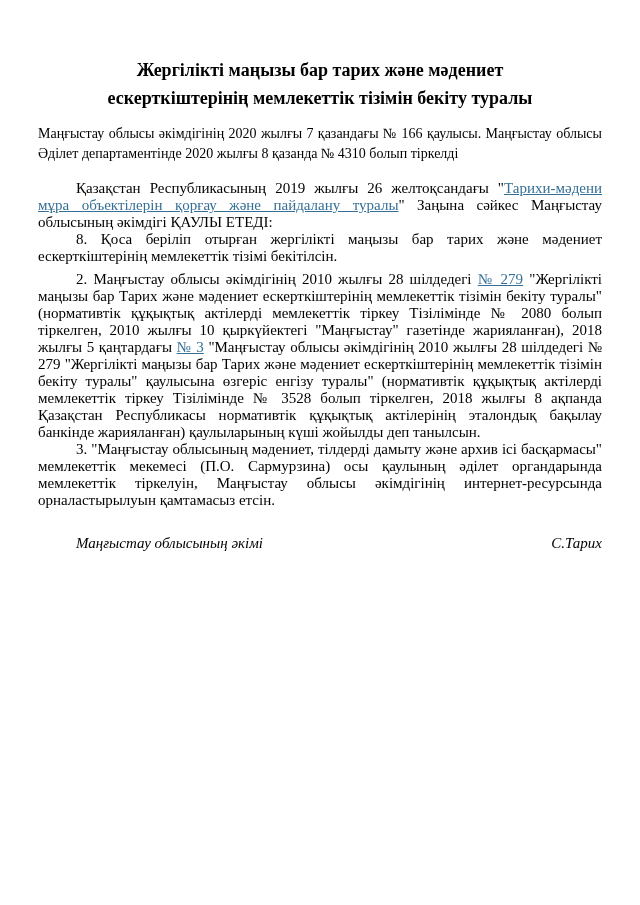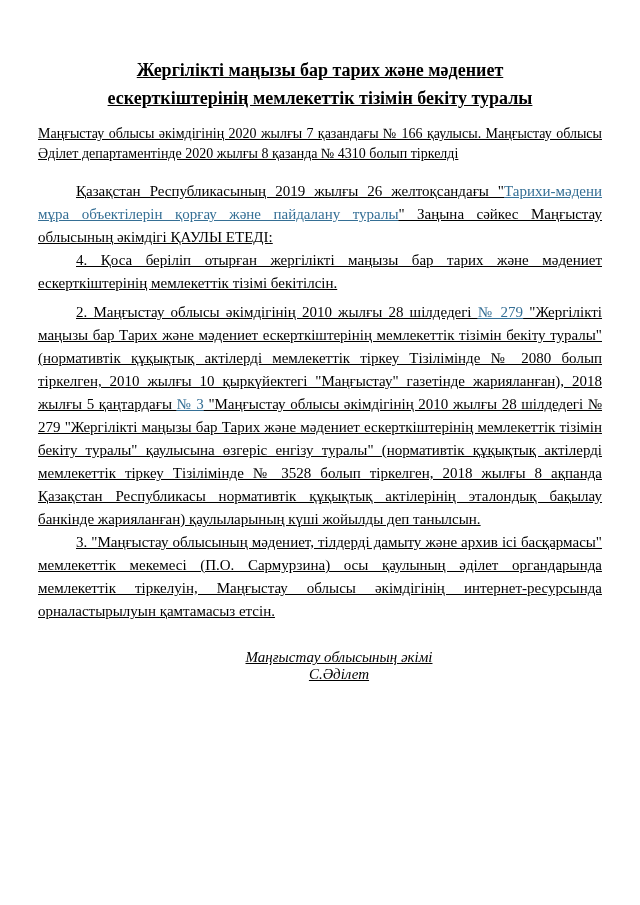--- a/index.html
+++ b/index.html
@@ -9,77 +9,75 @@
     height: 905px;
     overflow: hidden;
     font-family: "Liberation Serif", "DejaVu Serif", serif;
     color: #000000;
   }
   .page {
     width: 640px;
     height: 905px;
     padding: 56px 38px 0 38px;
     background: #ffffff;
-    text-decoration: underline;
   }
   .title {
     font-size: 18px;
     font-weight: bold;
     text-align: center;
     line-height: 28px;
     max-width: 505px;
     margin: 0 auto 12px auto;
   }
   .subtitle {
     font-size: 14px;
     line-height: 20px;
     text-align: justify;
     margin-bottom: 16px;
   }
   .para {
     font-size: 15px;
-    line-height: 23px;
+    line-height: 17px;
     text-align: justify;
     text-indent: 38px;
     margin: 0;
   }
   .gap-before { margin-top: 6px; }
   a.doc-link {
     color: #356f95;
     text-decoration: underline;
     cursor: pointer;
   }
   .signature-row {
     margin-top: 26px;
     display: flex;
     justify-content: space-between;
     align-items: center;
     font-size: 15px;
     font-style: italic;
     padding-left: 38px;
-    flex-direction: column;
   }
 </style>
 </head>
 <body>
 
 <div class="page">
 
   <h1 class="title">Жергілікті маңызы бар тарих және мәдениет ескерткіштерінің мемлекеттік тізімін бекіту туралы</h1>
 
   <p class="subtitle">Маңғыстау облысы әкімдігінің 2020 жылғы 7 қазандағы № 166 қаулысы. Маңғыстау облысы Әділет департаментінде 2020 жылғы 8 қазанда № 4310 болып тіркелді</p>
 
   <p class="para"><span>Қазақстан Республикасының 2019 жылғы 26 желтоқсандағы "</span><a class="doc-link" href="#">Тарихи-мәдени мұра объектілерін қорғау және пайдалану туралы</a><span>" Заңына сәйкес Маңғыстау облысының әкімдігі ҚАУЛЫ ЕТЕДІ:</span></p>
 
-  <p class="para">4. Қоса беріліп отырған жергілікті маңызы бар тарих және мәдениет ескерткіштерінің мемлекеттік тізімі бекітілсін.</p>
+  <p class="para">8. Қоса беріліп отырған жергілікті маңызы бар тарих және мәдениет ескерткіштерінің мемлекеттік тізімі бекітілсін.</p>
 
   <p class="para gap-before"><span>2. Маңғыстау облысы әкімдігінің 2010 жылғы 28 шілдедегі </span><a class="doc-link" href="#">№ 279</a><span> "Жергілікті маңызы бар Тарих және мәдениет ескерткіштерінің мемлекеттік тізімін бекіту туралы" (нормативтік құқықтық актілерді мемлекеттік тіркеу Тізілімінде № 2080 болып тіркелген, 2010 жылғы 10 қыркүйектегі "Маңғыстау" газетінде жарияланған), 2018 жылғы 5 қаңтардағы </span><a class="doc-link" href="#">№ 3</a><span> "Маңғыстау облысы әкімдігінің 2010 жылғы 28 шілдедегі № 279 "Жергілікті маңызы бар Тарих және мәдениет ескерткіштерінің мемлекеттік тізімін бекіту туралы" қаулысына өзгеріс енгізу туралы" (нормативтік құқықтық актілерді мемлекеттік тіркеу Тізілімінде № 3528 болып тіркелген, 2018 жылғы 8 ақпанда Қазақстан Республикасы нормативтік құқықтық актілерінің эталондық бақылау банкінде жарияланған) қаулыларының күші жойылды деп танылсын.</span></p>
 
   <p class="para">3. "Маңғыстау облысының мәдениет, тілдерді дамыту және архив ісі басқармасы" мемлекеттік мекемесі (П.О. Сармурзина) осы қаулының әділет органдарында мемлекеттік тіркелуін, Маңғыстау облысы әкімдігінің интернет-ресурсында орналастырылуын қамтамасыз етсін.</p>
 
 
 
   <div class="signature-row">
     <span>Маңғыстау облысының әкімі</span>
-    <span>С.Әділет</span>
+    <span>С.Тарих</span>
   </div>
 
 </div>
 
 </body></html>

